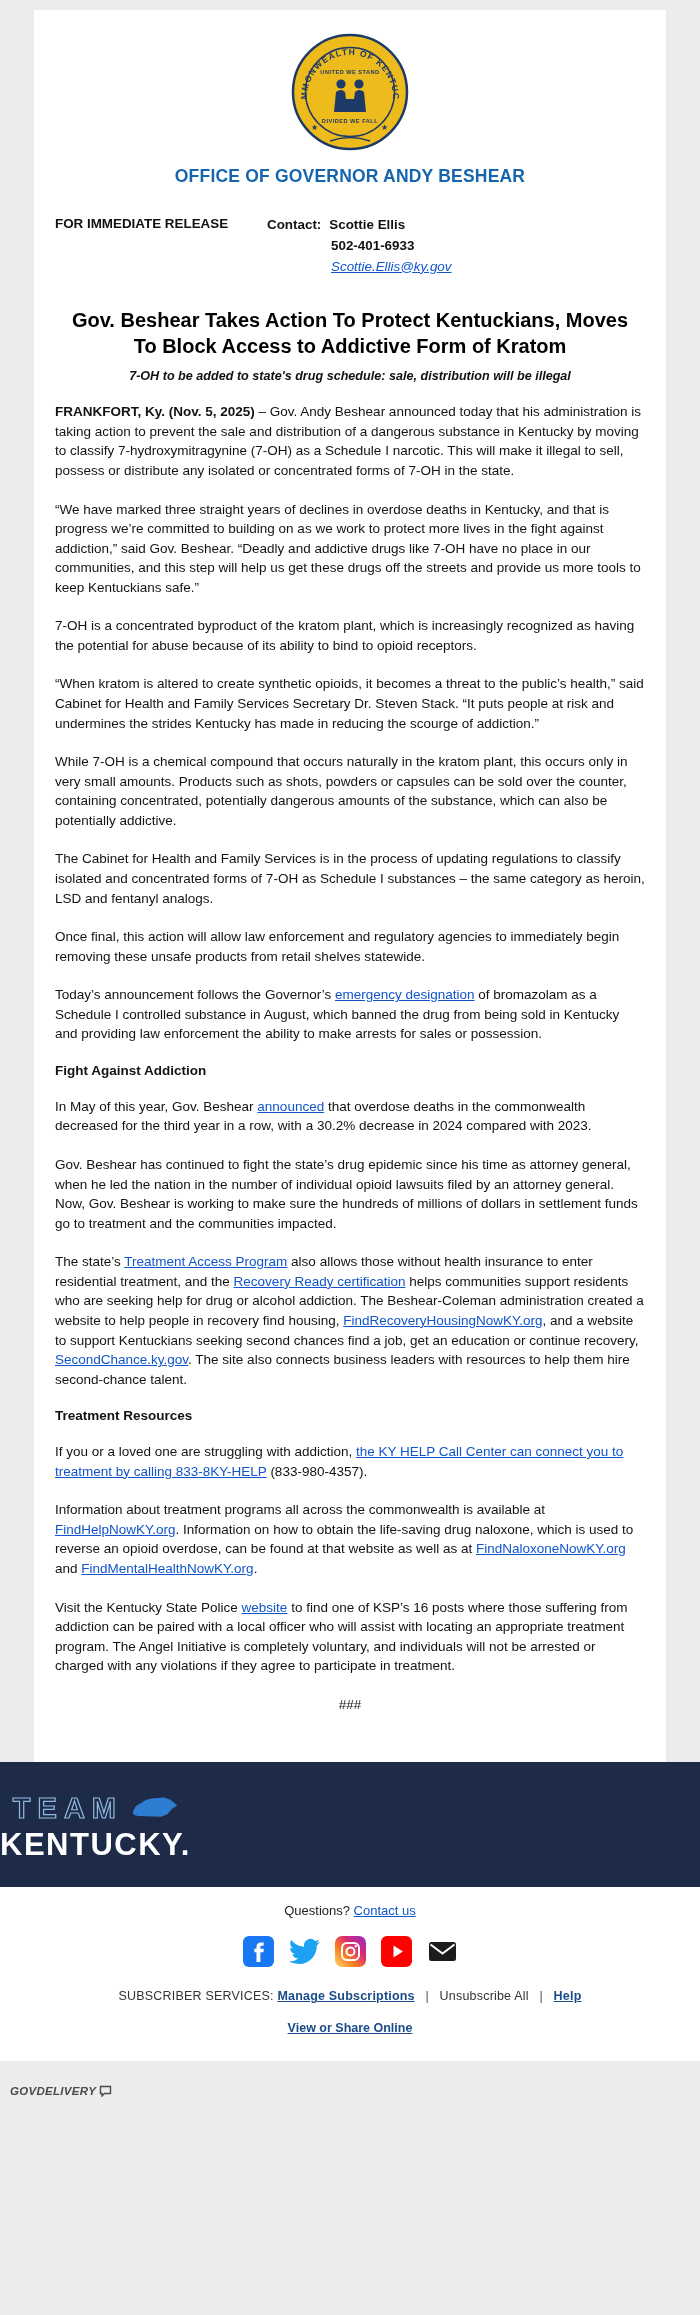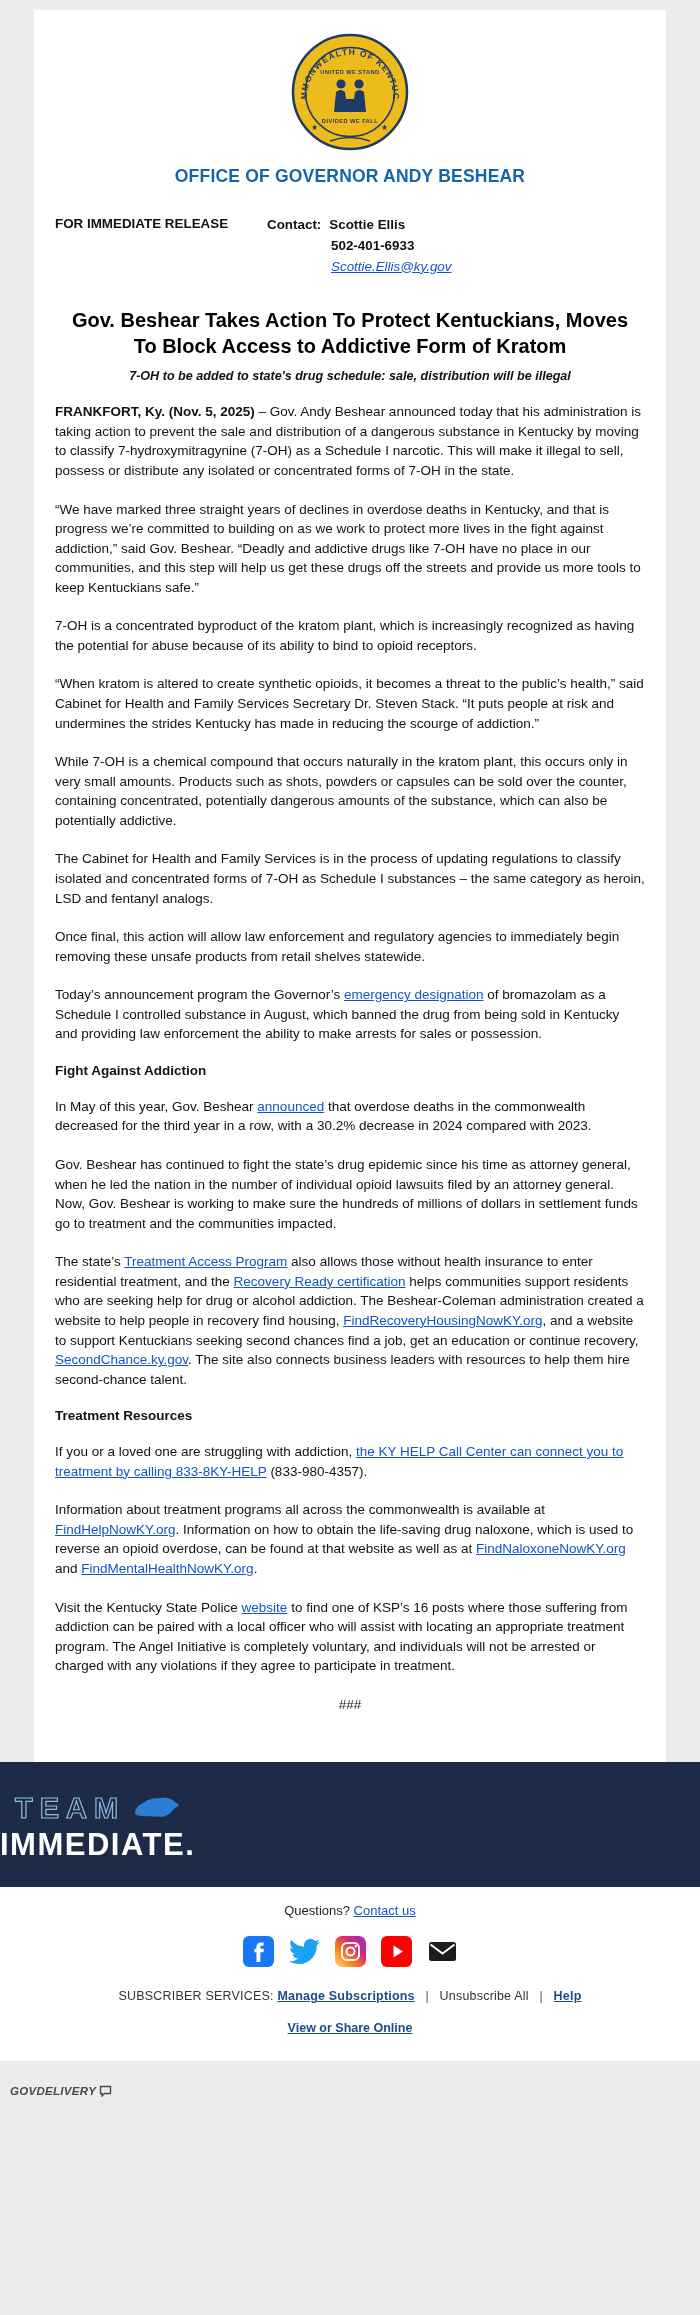--- a/index.html
+++ b/index.html
@@ -103,21 +103,21 @@
     <div class="subhead">7-OH to be added to state's drug schedule: sale, distribution will be illegal</div>
 
     <div class="article-body">
         <p class="body-para"><span class="bold">FRANKFORT, Ky. (Nov. 5, 2025)</span><span> – Gov. Andy Beshear announced today that his administration is taking action to prevent the sale and distribution of a dangerous substance in Kentucky by moving to classify 7-hydroxymitragynine (7-OH) as a Schedule I narcotic. This will make it illegal to sell, possess or distribute any isolated or concentrated forms of 7-OH in the state.</span></p>
         <p class="body-para"><span>“We have marked three straight years of declines in overdose deaths in Kentucky, and that is progress we’re committed to building on as we work to protect more lives in the fight against addiction,” said Gov. Beshear. “Deadly and addictive drugs like 7-OH have no place in our communities, and this step will help us get these drugs off the streets and provide us more tools to keep Kentuckians safe.”</span></p>
         <p class="body-para"><span>7-OH is a concentrated byproduct of the kratom plant, which is increasingly recognized as having the potential for abuse because of its ability to bind to opioid receptors.</span></p>
         <p class="body-para"><span>“When kratom is altered to create synthetic opioids, it becomes a threat to the public’s health,” said Cabinet for Health and Family Services Secretary Dr. Steven Stack. “It puts people at risk and undermines the strides Kentucky has made in reducing the scourge of addiction.”</span></p>
         <p class="body-para"><span>While 7-OH is a chemical compound that occurs naturally in the kratom plant, this occurs only in very small amounts. Products such as shots, powders or capsules can be sold over the counter, containing concentrated, potentially dangerous amounts of the substance, which can also be potentially addictive.</span></p>
         <p class="body-para"><span>The Cabinet for Health and Family Services is in the process of updating regulations to classify isolated and concentrated forms of 7-OH as Schedule I substances – the same category as heroin, LSD and fentanyl analogs.</span></p>
         <p class="body-para"><span>Once final, this action will allow law enforcement and regulatory agencies to immediately begin removing these unsafe products from retail shelves statewide.</span></p>
-        <p class="body-para"><span>Today’s announcement program the Governor’s </span><a href="#" class="inline-link">emergency designation</a><span> of bromazolam as a Schedule I controlled substance in August, which banned the drug from being sold in Kentucky and providing law enforcement the ability to make arrests for sales or possession.</span></p>
+        <p class="body-para"><span>Today’s announcement follows the Governor’s </span><a href="#" class="inline-link">emergency designation</a><span> of bromazolam as a Schedule I controlled substance in August, which banned the drug from being sold in Kentucky and providing law enforcement the ability to make arrests for sales or possession.</span></p>
         <p class="section-heading"><span>Fight Against Addiction</span></p>
         <p class="body-para"><span>In May of this year, Gov. Beshear </span><a href="#" class="inline-link">announced</a><span> that overdose deaths in the commonwealth decreased for the third year in a row, with a 30.2% decrease in 2024 compared with 2023.</span></p>
         <p class="body-para"><span>Gov. Beshear has continued to fight the state’s drug epidemic since his time as attorney general, when he led the nation in the number of individual opioid lawsuits filed by an attorney general. Now, Gov. Beshear is working to make sure the hundreds of millions of dollars in settlement funds go to treatment and the communities impacted.</span></p>
         <p class="body-para"><span>The state’s </span><a href="#" class="inline-link">Treatment Access Program</a><span> also allows those without health insurance to enter residential treatment, and the </span><a href="#" class="inline-link">Recovery Ready certification</a><span> helps communities support residents who are seeking help for drug or alcohol addiction. The Beshear-Coleman administration created a website to help people in recovery find housing, </span><a href="#" class="inline-link">FindRecoveryHousingNowKY.org</a><span>, and a website to support Kentuckians seeking second chances find a job, get an education or continue recovery, </span><a href="#" class="inline-link">SecondChance.ky.gov</a><span>. The site also connects business leaders with resources to help them hire second-chance talent.</span></p>
         <p class="section-heading"><span>Treatment Resources</span></p>
         <p class="body-para"><span>If you or a loved one are struggling with addiction, </span><a href="#" class="inline-link">the KY HELP Call Center can connect you to treatment by calling 833-8KY-HELP</a><span> (833-980-4357).</span></p>
         <p class="body-para"><span>Information about treatment programs all across the commonwealth is available at </span><a href="#" class="inline-link">FindHelpNowKY.org</a><span>. Information on how to obtain the life-saving drug naloxone, which is used to reverse an opioid overdose, can be found at that website as well as at </span><a href="#" class="inline-link">FindNaloxoneNowKY.org</a><span> and </span><a href="#" class="inline-link">FindMentalHealthNowKY.org</a><span>.</span></p>
         <p class="body-para"><span>Visit the Kentucky State Police </span><a href="#" class="inline-link">website</a><span> to find one of KSP’s 16 posts where those suffering from addiction can be paired with a local officer who will assist with locating an appropriate treatment program. The Angel Initiative is completely voluntary, and individuals will not be arrested or charged with any violations if they agree to participate in treatment.</span></p>
         <p class="body-para center-text"><span>###</span></p>
       </div>
@@ -125,21 +125,21 @@
   </div>
 
   <div class="footer-navy">
     <div class="tk-logo">
       <div class="tk-row">
         <span class="tk-team">TEAM</span>
         <svg width="46" height="26" viewBox="0 0 60 34">
           <path d="M1 22 Q3 12 12 9 Q20 3 30 3 L42 2 L50 5 L59 12 L52 17 L46 24 L38 27 L8 26 Q2 26 1 22 Z" fill="#2d7dd2"></path>
         </svg>
       </div>
-      <div class="tk-kentucky">IMMEDIATE.</div>
+      <div class="tk-kentucky">KENTUCKY.</div>
     </div>
   </div>
 
   <div class="white-footer">
     <div class="questions-row">
       <span>Questions?</span>
       <a href="#">Contact us</a>
     </div>
 
     <div class="social-row">

